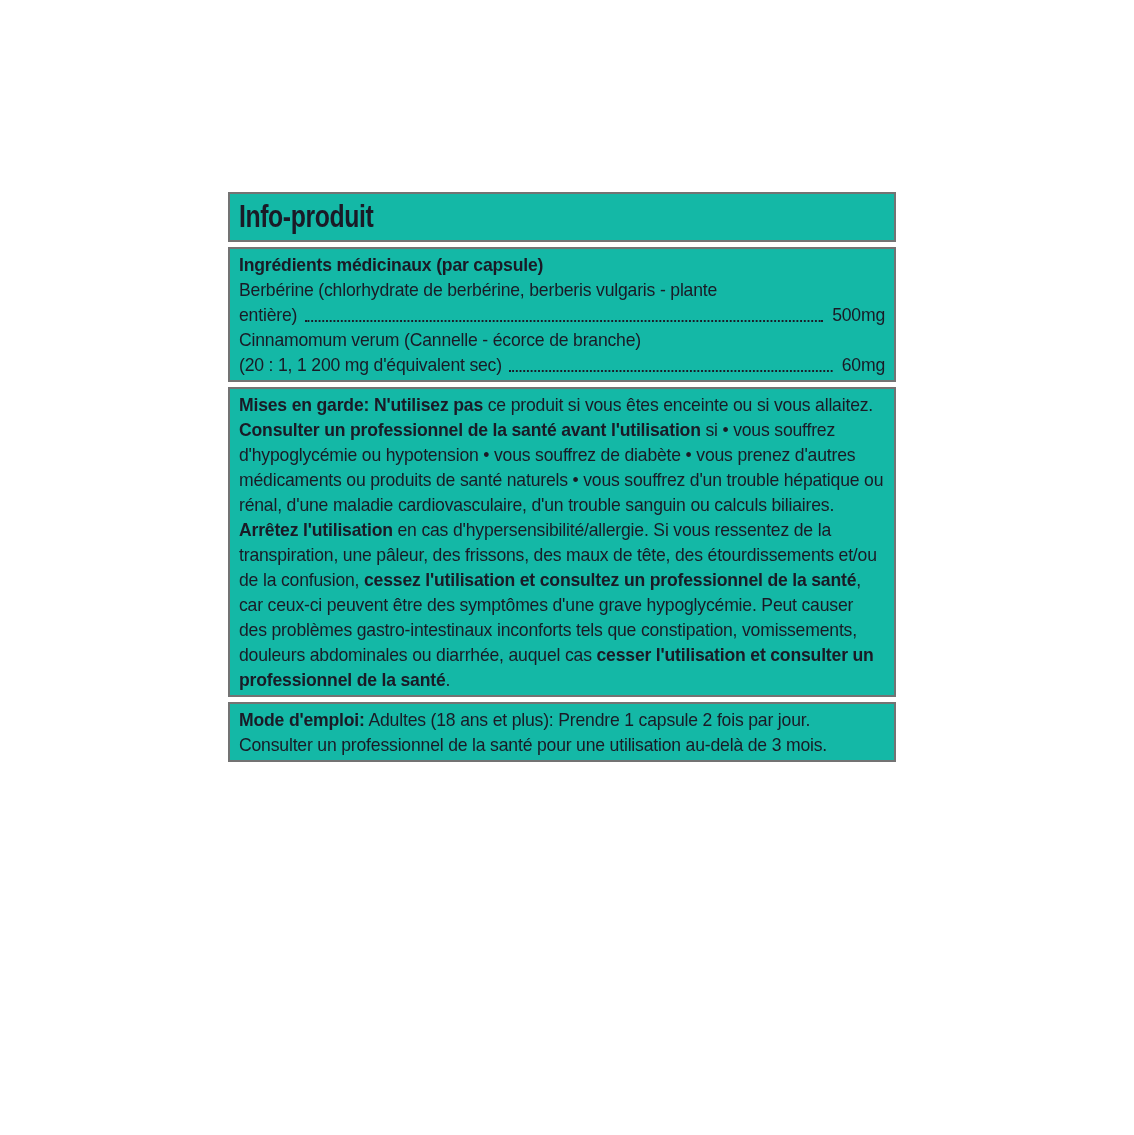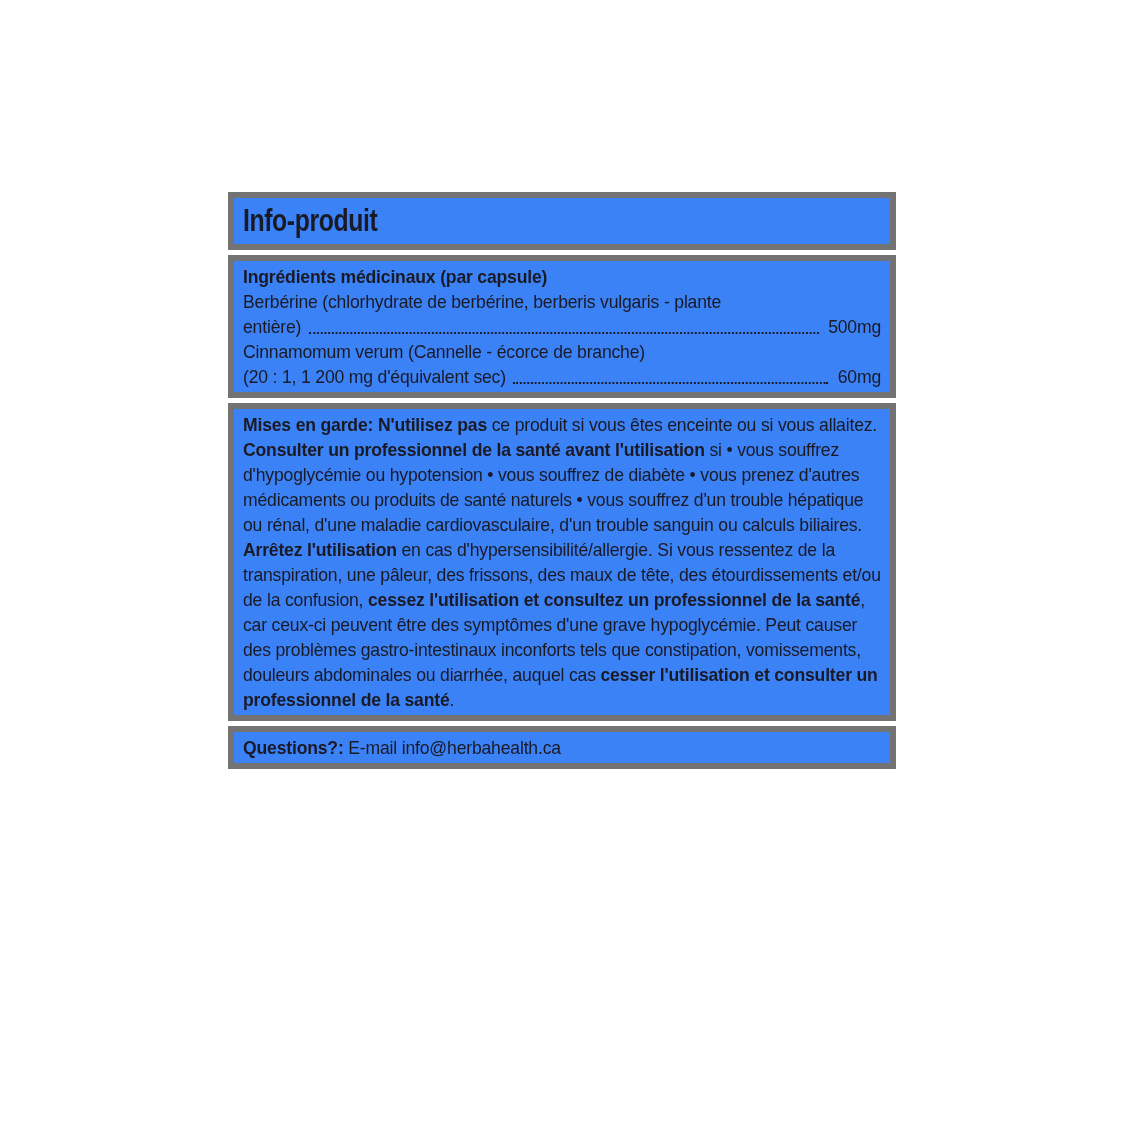--- a/index.html
+++ b/index.html
@@ -12,22 +12,22 @@
   body { height: 1135px; position: relative; overflow: hidden; }
 
   .label {
     position: absolute;
     left: 228px;
     top: 192px;
     width: 668px;
   }
 
   .box {
-    border: 6px solid #737373;
-    background: #3b82f6;
+    border: 2px solid #737373;
+    background: #14b8a6;
     padding: 3px 9px;
     margin-bottom: 5px;
   }
 
   
   .squeeze {
     width: 108%;
     transform: scaleX(0.926);
     transform-origin: 0 0;
   }
@@ -105,19 +105,19 @@
         </div>
       </div>
     </div>
   </section>
 
 
   <section class="box">
     <p class="body-text squeeze"><b>Mises en garde: N'utilisez pas</b><span> ce produit si vous êtes enceinte ou si vous allaitez. </span><b>Consulter un professionnel de la santé avant l'utilisation</b><span> si • vous souffrez d'hypoglycémie ou hypotension • vous souffrez de diabète • vous prenez d'autres médicaments ou produits de santé naturels • vous souffrez d'un trouble hépatique ou rénal, d'une maladie cardiovasculaire, d'un trouble sanguin ou calculs biliaires. </span><b>Arrêtez l'utilisation</b><span> en cas d'hypersensibilité/allergie. Si vous ressentez de la transpiration, une pâleur, des frissons, des maux de tête, des étourdissements et/ou de la confusion, </span><b>cessez l'utilisation et consultez un professionnel de la santé</b><span>, car ceux-ci peuvent être des symptômes d'une grave hypoglycémie. Peut causer des problèmes gastro-intestinaux inconforts tels que constipation, vomissements, douleurs abdominales ou diarrhée, auquel cas </span><b>cesser l'utilisation et consulter un professionnel de la santé</b><span>.</span></p>
   </section>
 
+  <section class="box">
+    <p class="body-text squeeze"><b>Mode d'emploi:</b><span> Adultes (18 ans et plus): Prendre 1 capsule 2 fois par jour. Consulter un professionnel de la santé pour une utilisation au-delà de 3 mois.</span></p>
+  </section>
 
 
-  <section class="box">
-    <p class="body-text squeeze"><b>Questions?:</b><span> E-mail info@herbahealth.ca</span></p>
-  </section>
 
 </div>
 
 </body></html>

